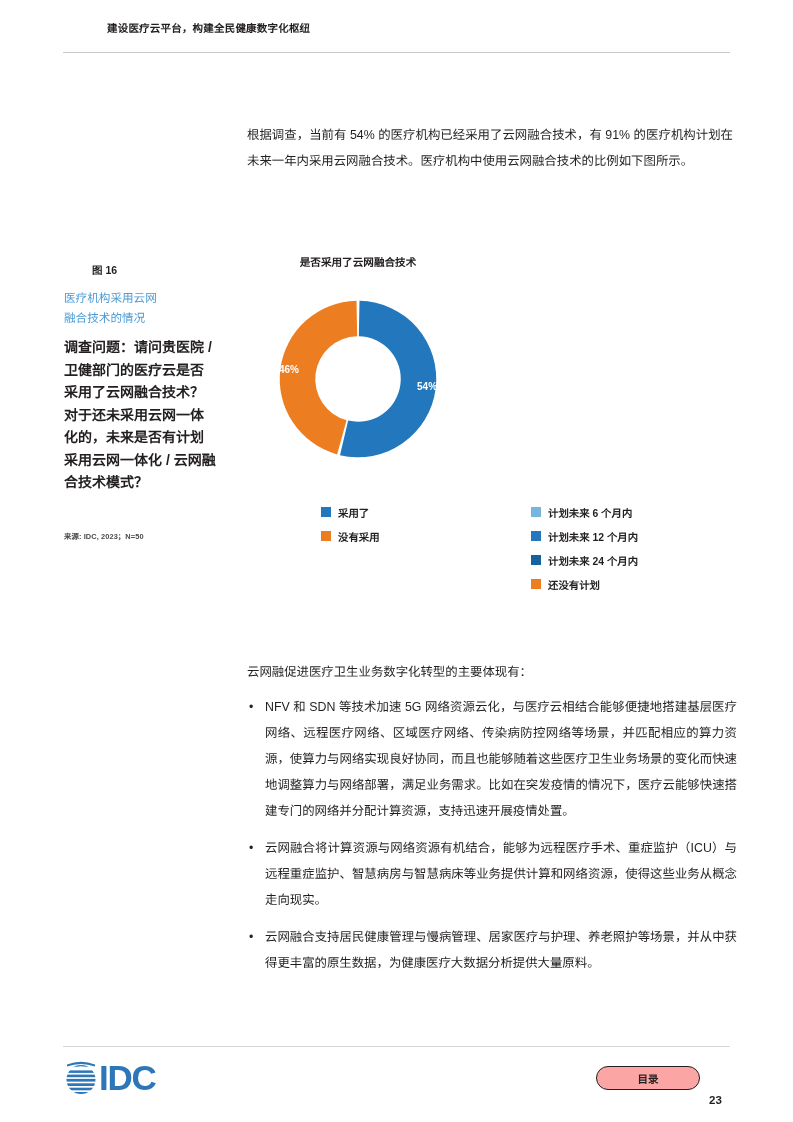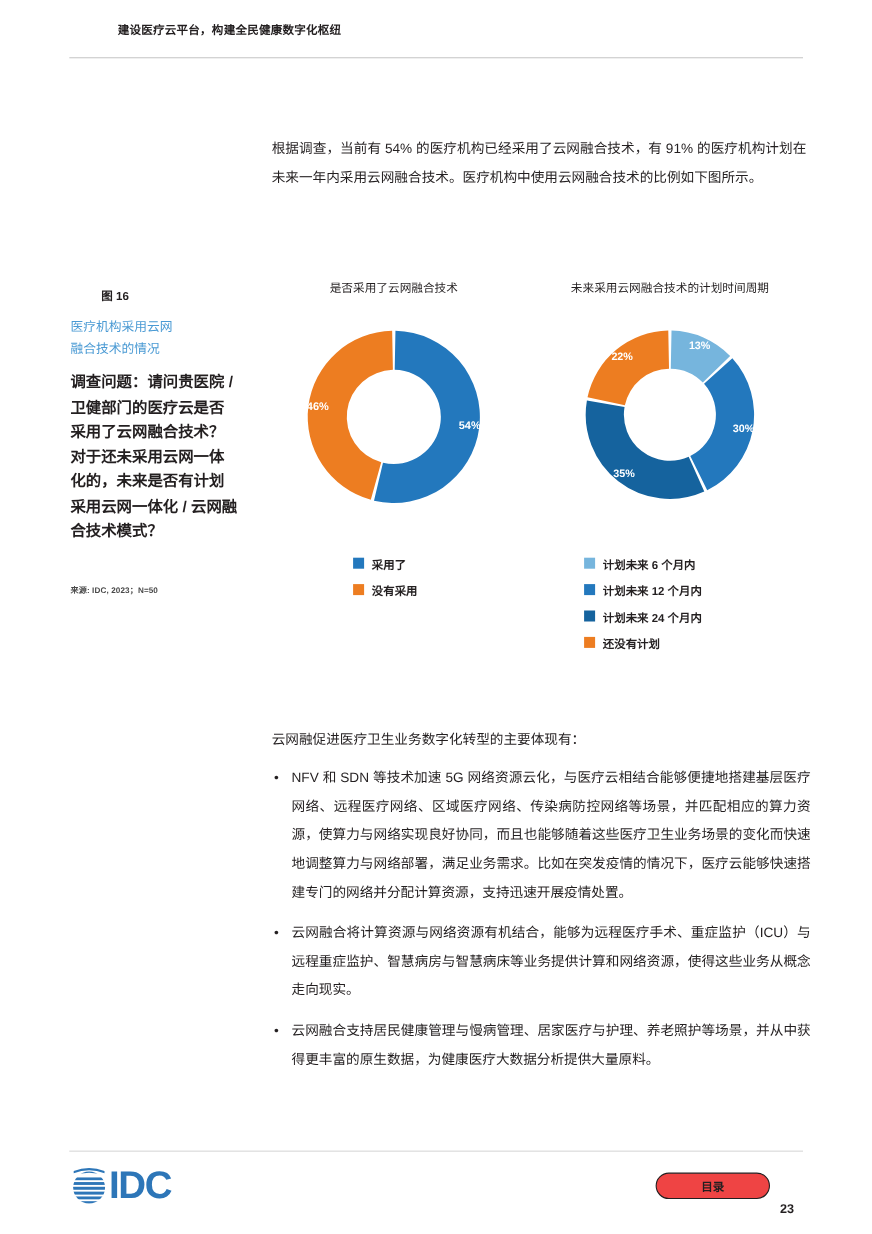--- a/index.html
+++ b/index.html
@@ -114,21 +114,21 @@
   .chart-block {
     position: absolute;
     top: 0;
   }
   .chart-block.left  { left: 0px;   width: 222px; }
   .chart-block.right { left: 238px; width: 248px; }
 
   .chart-title {
     text-align: center;
     font-size: 10.6px;
-    font-weight: normal;
+    font-weight: bold;
     color: #231f20;
     line-height: 15px;
     white-space: nowrap;
   }
   .donut-wrap {
     position: relative;
     margin: 18px auto 0;
   }
   .donut-wrap.left  { width: 182px; height: 182px; }
   .donut-wrap.right { width: 178px; height: 178px; }
@@ -233,21 +233,21 @@
     width: 104px;
     height: 24px;
     border: 1.4px solid #231f20;
     border-radius: 12px;
     display: flex;
     align-items: center;
     justify-content: center;
     font-size: 10.5px;
     font-weight: bold;
     color: #231f20;
-    background: #ef4444;
+    background: #fca5a5;
     box-sizing: border-box;
   }
   .page-num {
     position: absolute;
     left: 709px;
     top: 1094px;
     font-size: 11.5px;
     font-weight: bold;
     color: #231f20;
   }
@@ -283,39 +283,20 @@
             <path d="M 101.6509800463733 14.015848757538592 A 86 86 0 1 1 80.215722601823 183.6933830588296
           L 89.18766235215908 145.73940702052315 A 47 47 0 1 0 100.90227979278541 53.00866153028272 Z" fill="#2378bd"></path>
             <text x="175.89677465055757" y="109.58799236766927" class="slice-label">54%</text>
             <path d="M 77.01749965726991 182.87221897594156 A 86 86 0 0 1 98.34901995362662 14.015848757538592
           L 99.09772020721455 53.00866153028272 A 47 47 0 0 0 87.43979632432193 145.29063130080527 Z" fill="#ed7d21"></path>
             <text x="24.10322534944244" y="90.41200763233076" class="slice-label">46%</text>
           </svg>
       </div>
     </div>
 
-    <div class="chart-block right">
-      <div class="chart-title">未来采用云网融合技术的计划时间周期</div>
-      <div class="donut-wrap right">
-        <svg viewBox="0 0 200 200" id="donut-1">
-            <path d="M 101.6509800463733 14.015848757538592 A 86 86 0 0 1 161.5495750985213 39.936285452933504
-          L 133.63755848407558 67.17448158474272 A 47 47 0 0 0 100.90227979278541 53.00866153028272 Z" fill="#76b5dd"></path>
-            <text x="130.38181363356074" y="29.791771135175452" class="slice-label">13%</text>
-            <path d="M 163.809922323903 42.34331076954328 A 86 86 0 0 1 138.10412241087943 177.0978330129759
-          L 120.82434596873642 142.13486222802172 A 47 47 0 0 0 134.87286452585397 68.48994890893644 Z" fill="#2378bd"></path>
-            <text x="175.14497468074467" y="114.33467056580795" class="slice-label">30%</text>
-            <path d="M 135.1164195927991 178.5037392420417 A 86 86 0 0 1 15.229501658358586 85.50991335740981
-          L 53.67193695282388 92.0809991604449 A 47 47 0 0 0 119.19153163792508 142.903206329953 Z" fill="#15639e"></path>
-            <text x="53.11261039554729" y="160.4468584467403" class="slice-label">35%</text>
-            <path d="M 15.848227281247063 82.26644005588979 A 86 86 0 0 1 98.34901995362662 14.015848757538592
-          L 99.09772020721455 53.00866153028272 A 47 47 0 0 0 54.01007770021642 90.30840328635837 Z" fill="#ed7d21"></path>
-            <text x="51.237064784225254" y="41.05573692765211" class="slice-label">22%</text>
-          </svg>
-      </div>
-    </div>
 
     <div class="legend left" id="legend-0">
         <div class="legend-item">
           <span class="legend-swatch" style="background: rgb(35, 120, 189);"></span>
           <span>采用了</span>
         </div>
         <div class="legend-item">
           <span class="legend-swatch" style="background: rgb(237, 125, 33);"></span>
           <span>没有采用</span>
         </div>

